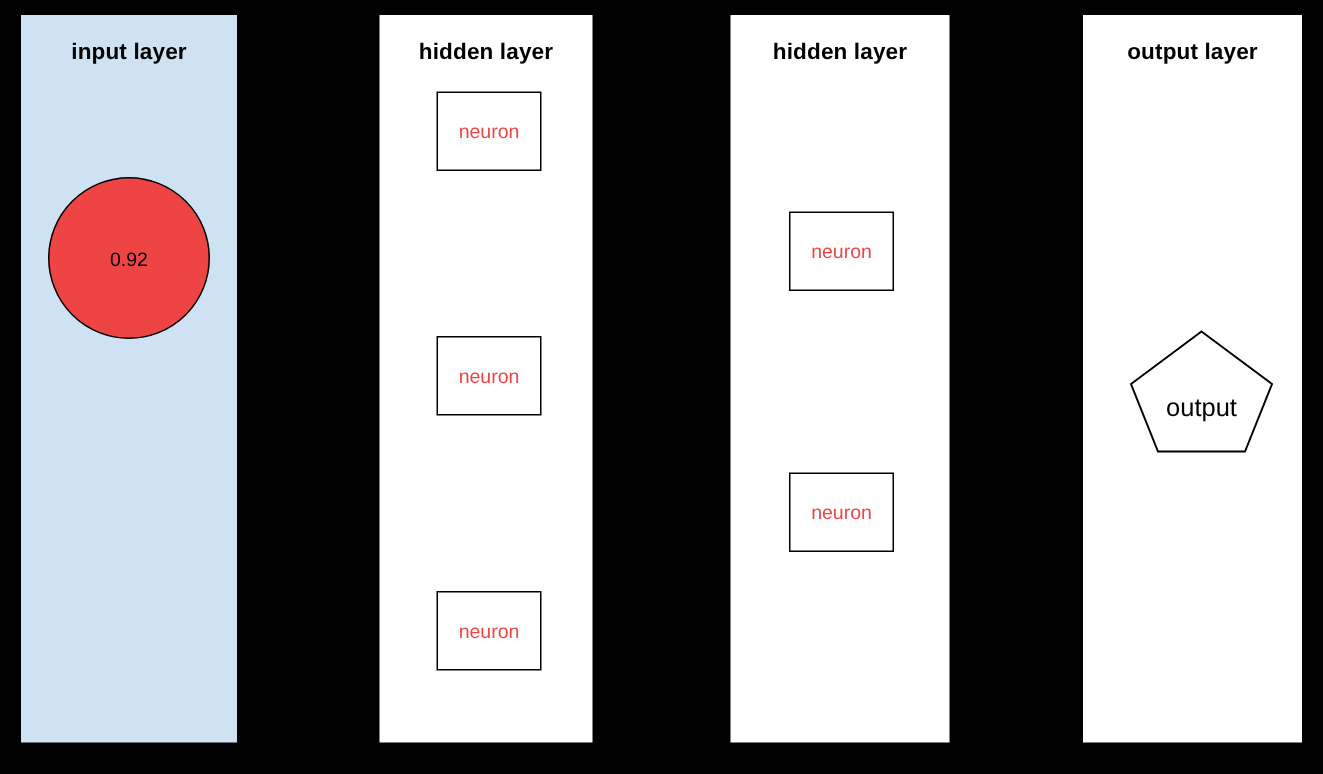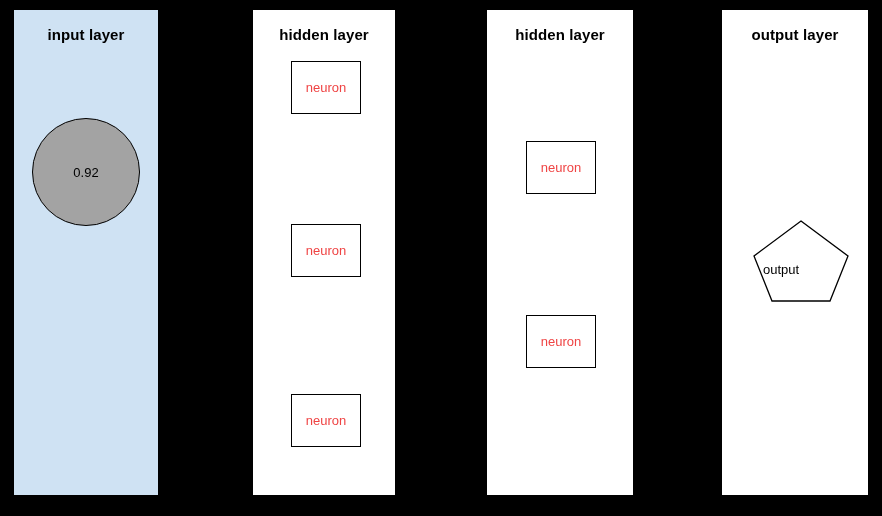--- a/index.html
+++ b/index.html
@@ -55,21 +55,21 @@
     color: #000000;
     letter-spacing: 0.1px;
   }
   
   .node-circle {
     position: absolute;
     width: 108px;
     height: 108px;
     border: 1.3px solid #000000;
     border-radius: 50%;
-    background: #a3a3a3;
+    background: #ef4444;
     box-sizing: border-box;
     display: flex;
     align-items: center;
     justify-content: center;
     font-size: 13px;
     color: #000000;
   }
   .node-box {
     position: absolute;
     width: 70px;
@@ -84,25 +84,25 @@
     color: #ef4444;
   }
   .node-pent {
     position: absolute;
     width: 100px;
     height: 86px;
   }
   .node-pent svg { display: block; }
   .pent-label {
     position: absolute;
-    left: 12px;
+    left: 0;
     right: 0;
     top: 44px;
-    text-align: left;
-    font-size: 13px;
+    text-align: center;
+    font-size: 17px;
     color: #000000;
   }
 </style>
 </head>
 <body>
 
 <div id="stage">
 
   <svg id="edges" viewBox="0 0 882 516" xmlns="http://www.w3.org/2000/svg">
     <defs>

